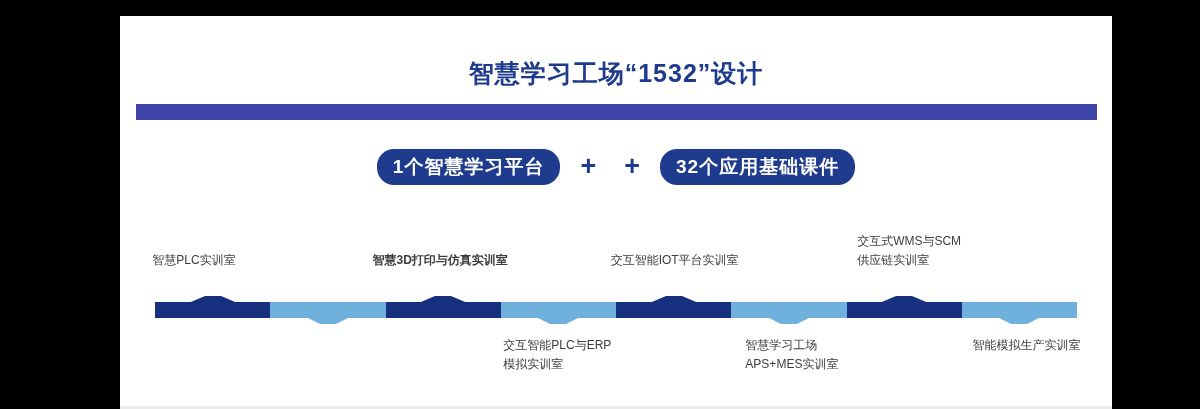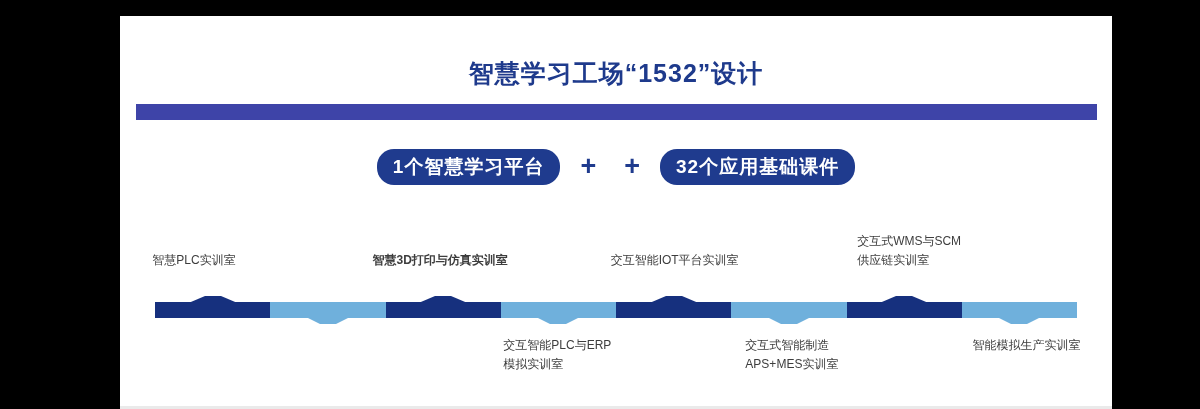--- a/index.html
+++ b/index.html
@@ -120,19 +120,19 @@
         </div>
       </div>
 
     <div class="bottom-line"></div>
 
   <div class="room-label top" style="left: 74px;">智慧PLC实训室</div>
       <div class="room-label top" style="left: 320.125px; font-weight: bold;">智慧3D打印与仿真实训室</div>
       <div class="room-label top" style="left: 554.625px;">交互智能IOT平台实训室</div>
       <div class="room-label bottom" style="left: 437.375px;">交互智能PLC与ERP
 模拟实训室</div>
-      <div class="room-label bottom" style="left: 671.875px;">交互式智能制造
+      <div class="room-label bottom" style="left: 671.875px;">智慧学习工场
 APS+MES实训室</div>
       <div class="room-label top" style="left: 789.125px;">交互式WMS与SCM
 供应链实训室</div>
       <div class="room-label bottom" style="left: 906.375px;">智能模拟生产实训室</div>
     </div>
 </div>
 
 </body></html>

